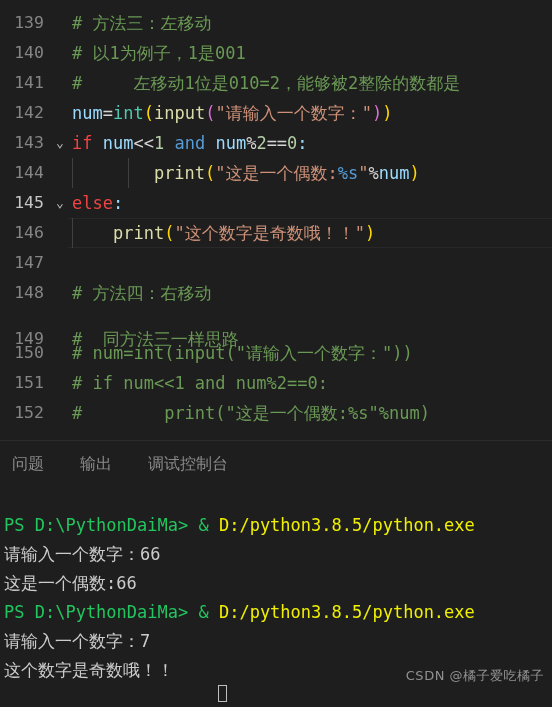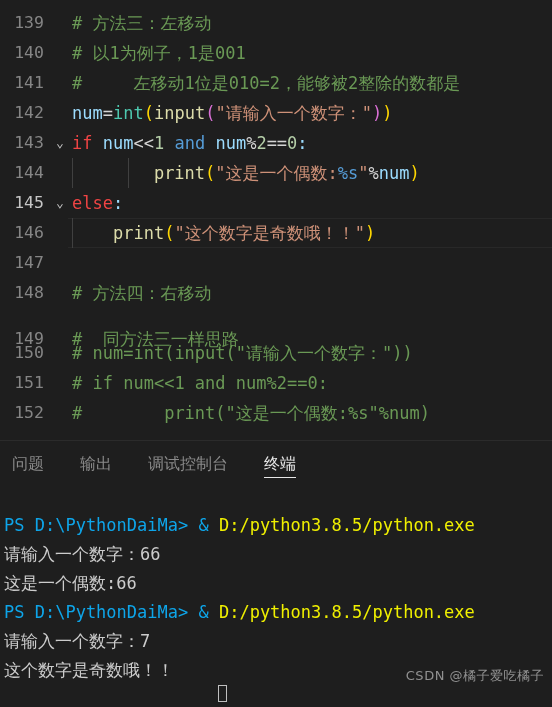--- a/index.html
+++ b/index.html
@@ -142,21 +142,21 @@
   }
   .term-line {
     height: 29px;
     line-height: 29px;
     white-space: pre;
     font-size: 17px;
     padding-left: 4px;
     color: #cccccc;
     font-family: "DejaVu Sans Mono", "Liberation Mono", monospace;
   }
-  .t-prompt { color: #0ea5e9; }
+  .t-prompt { color: #22c55e; }
   .t-path   { color: #f0f000; }
   .t-out    { color: #cccccc; }
 
   .term-cursor {
     display: inline-block;
     width: 9px;
     height: 17px;
     border: 1px solid #bfbfbf;
     box-sizing: border-box;
     vertical-align: -3px;
@@ -260,21 +260,20 @@
   </div>
 
 </div>
 
 <div id="panel">
 
   <div id="panel-tabs">
     <div class="panel-tab">问题</div>
     <div class="panel-tab">输出</div>
     <div class="panel-tab">调试控制台</div>
-    <div class="panel-tab active">终端</div>
   </div>
 
   <div id="terminal">
     <div class="term-line"><span class="t-prompt">PS D:\PythonDaiMa&gt; &amp; </span><span class="t-path">D:/python3.8.5/python.exe</span></div>
     <div class="term-line t-out cjk">请输入一个数字：66</div>
     <div class="term-line t-out cjk">这是一个偶数:66</div>
     <div class="term-line"><span class="t-prompt">PS D:\PythonDaiMa&gt; &amp; </span><span class="t-path">D:/python3.8.5/python.exe</span></div>
     <div class="term-line t-out cjk">请输入一个数字：7</div>
     <div class="term-line t-out cjk">这个数字是奇数哦！！</div>
     <div class="term-line" style="height:8px;line-height:8px;"><span class="term-cursor" style="margin-left:214px;"></span></div>

